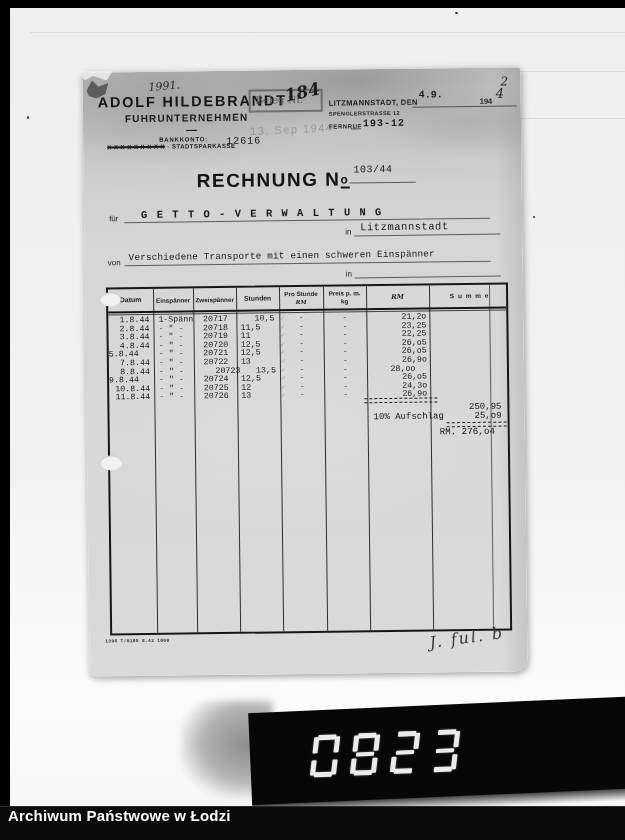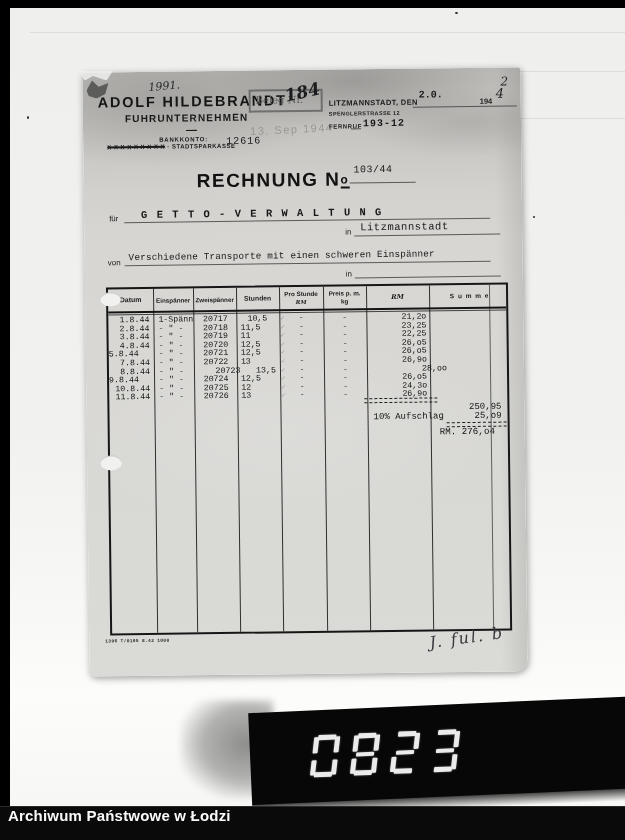--- a/index.html
+++ b/index.html
@@ -144,21 +144,21 @@
   </div>
   <div class="abs typed account">12616</div>
 
   <div class="abs stampbox">
     <span>Beleg Nr.</span>
   </div>
   <div class="abs hand stampnum">184</div>
   <div class="abs datestamp">13. Sep 1944</div>
 
   <div class="abs place">LITZMANNSTADT, DEN</div>
-  <div class="abs typed typeddate">2.0.</div>
+  <div class="abs typed typeddate">4.9.</div>
   <div class="rule" style="left:330px;top:38px;width:104px;"></div>
   <div class="abs printedyear">194</div>
   <div class="abs hand handyear">4</div>
   <div class="abs hand handpage">2</div>
   <div class="abs street">SPENGLERSTRASSE 12</div>
   <div class="abs phonelabel">FERNRUF</div>
   <div class="rule" style="left:268px;top:59px;width:10px;"></div>
   <div class="abs typed phonenum">193-12</div>
 
   <div class="abs title"><span>RECHNUNG N</span><span class="ord">o</span></div>
@@ -204,21 +204,21 @@
       </div>
       <div class="hc rm" style="left:258px;width:63px;top:7px;font-size:6.5px;">RM</div>
       <div class="hc" style="left:321px;width:81px;top:7px;font-size:6.5px;letter-spacing:1px;">S u m m e</div>
     </div>
     <div class="hdr-hair"></div>
     <div class="rowwrap" id="table-rows">
         <div class="trow" style="top: 0px;">
           <span style="left: 0px; width: 41px; text-align: right;">1.8.44</span>
           <span style="left: 50px; width: 40px; text-align: left;">1-Spänn</span>
           <span style="left: 88px; width: 38px; text-align: center;">20717</span>
-          <span style="left: 132px; width: 34px; text-align: center;">10,5</span>
+          <span style="left: 132px; width: 34px; text-align: right;">10,5</span>
           <span style="left: 171px; width: 44px; text-align: center;">-</span>
           <span style="left: 215px; width: 43px; text-align: center;">-</span>
           <span style="left: 258px; width: 60px; text-align: right;">21,2o</span>
           <span class="ck" style="left: 172px; width: 8px;">✓</span>
         </div>
         <div class="trow" style="top: 8.6px;">
           <span style="left: 0px; width: 41px; text-align: right;">2.8.44</span>
           <span style="left: 50px; width: 40px; text-align: left;">- " -</span>
           <span style="left: 88px; width: 38px; text-align: center;">20718</span>
           <span style="left: 132px; width: 34px; text-align: left;">11,5</span>
@@ -267,21 +267,21 @@
           <span style="left: 258px; width: 60px; text-align: right;">26,9o</span>
           <span class="ck" style="left: 172px; width: 8px;">✓</span>
         </div>
         <div class="trow" style="top: 51.6px;">
           <span style="left: 0px; width: 41px; text-align: right;">8.8.44</span>
           <span style="left: 50px; width: 40px; text-align: left;">- " -</span>
           <span style="left: 100px; width: 38px; text-align: center;">20723</span>
           <span style="left: 132px; width: 34px; text-align: center; margin-left: 8px;">13,5</span>
           <span style="left: 171px; width: 44px; text-align: center;">-</span>
           <span style="left: 215px; width: 43px; text-align: center;">-</span>
-          <span style="left: 257px; width: 60px; text-align: right; padding-left: 21px;">28,oo</span>
+          <span style="left: 243px; width: 60px; text-align: center; padding-left: 21px;">28,oo</span>
           <span class="ck" style="left: 172px; width: 8px;">✓</span>
         </div>
         <div class="trow" style="top: 60.2px;">
           <span style="left: 0px; width: 41px; text-align: left;">9.8.44</span>
           <span style="left: 50px; width: 40px; text-align: left;">- " -</span>
           <span style="left: 88px; width: 38px; text-align: center;">20724</span>
           <span style="left: 132px; width: 34px; text-align: left;">12,5</span>
           <span style="left: 171px; width: 44px; text-align: center;">-</span>
           <span style="left: 215px; width: 43px; text-align: center;">-</span>
           <span style="left: 258px; width: 60px; text-align: right;">26,o5</span>

